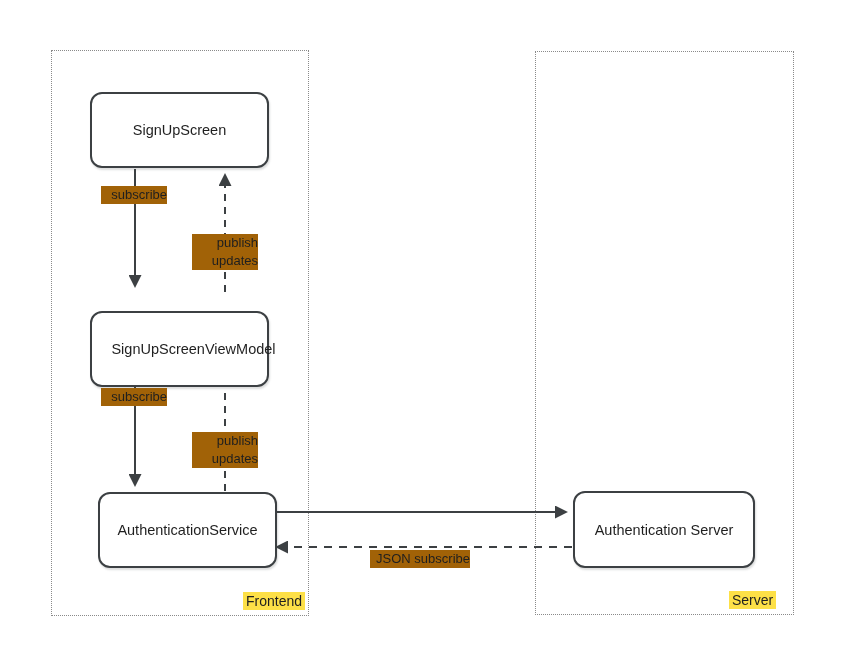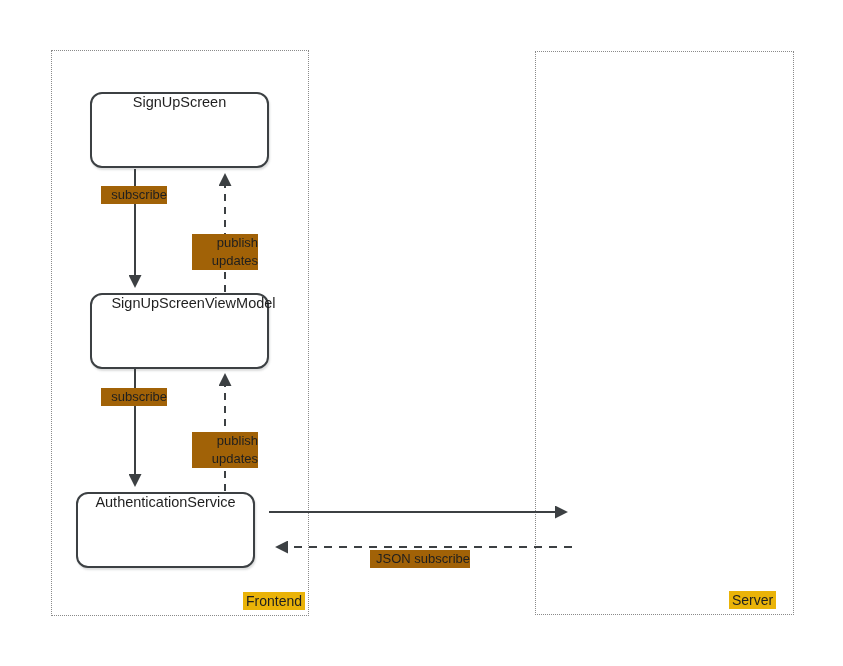--- a/index.html
+++ b/index.html
@@ -17,32 +17,32 @@
   }
   .container-box {
     position: absolute;
     border: 1px dotted #8a8a8a;
     background: transparent;
   }
   .container-label {
     position: absolute;
     font-size: 14px;
     color: #1f1f1f;
-    background: #eab308;
+    background: #fde047;
     padding: 0 3px;
     line-height: 18px;
   }
   .node {
     position: absolute;
     border: 2px solid #3c4043;
     border-radius: 12px;
     background: #ffffff;
     box-shadow: 1px 2px 2px rgba(60, 64, 67, 0.18);
     display: flex;
-    align-items: flex-start;
+    align-items: center;
     justify-content: center;
     font-size: 14.5px;
     color: #1f1f1f;
     box-sizing: border-box;
     z-index: 2;
   }
   .edge-label {
     position: absolute;
     font-size: 13px;
     color: #1f1f1f;
@@ -83,28 +83,31 @@
     <line x1="225" y1="491" x2="225" y2="375" stroke="#3c4043" stroke-width="2" stroke-dasharray="7 6" marker-end="url(#arrow)"></line>
 
     <line x1="269" y1="512" x2="566" y2="512" stroke="#3c4043" stroke-width="2" marker-end="url(#arrow)"></line>
     <line x1="572" y1="547" x2="277" y2="547" stroke="#3c4043" stroke-width="2" stroke-dasharray="8 7" marker-end="url(#arrow)"></line>
   </svg>
 
   <div class="node" style="left:90px; top:92px; width:179px; height:76px;">
     <span>SignUpScreen</span>
   </div>
 
-  <div class="node" style="left:90px; top:293px; width:179px; height:76px;padding-left:28px;">
+  <div class="node" style="left:90px; top:311px; width:179px; height:76px;padding-left:28px;">
     <span>SignUpScreenViewModel</span>
   </div>
 
-  <div class="node" style="left:76px; top:492px; width:179px; height:76px;">
+  <div class="node" style="left:98px; top:492px; width:179px; height:76px;">
     <span>AuthenticationService</span>
   </div>
 
+  <div class="node" style="left:573px; top:491px; width:182px; height:77px;">
+    <span>Authentication Server</span>
+  </div>
 
   <div class="edge-label" style="left:101px; top:186px; width:66px;">subscribe</div>
 
   <div class="edge-label" style="left:192px; top:234px; width:66px;">publish updates</div>
 
   <div class="edge-label" style="left:101px; top:388px; width:66px;">subscribe</div>
 
   <div class="edge-label" style="left:192px; top:432px; width:66px;">publish updates</div>
 
 

